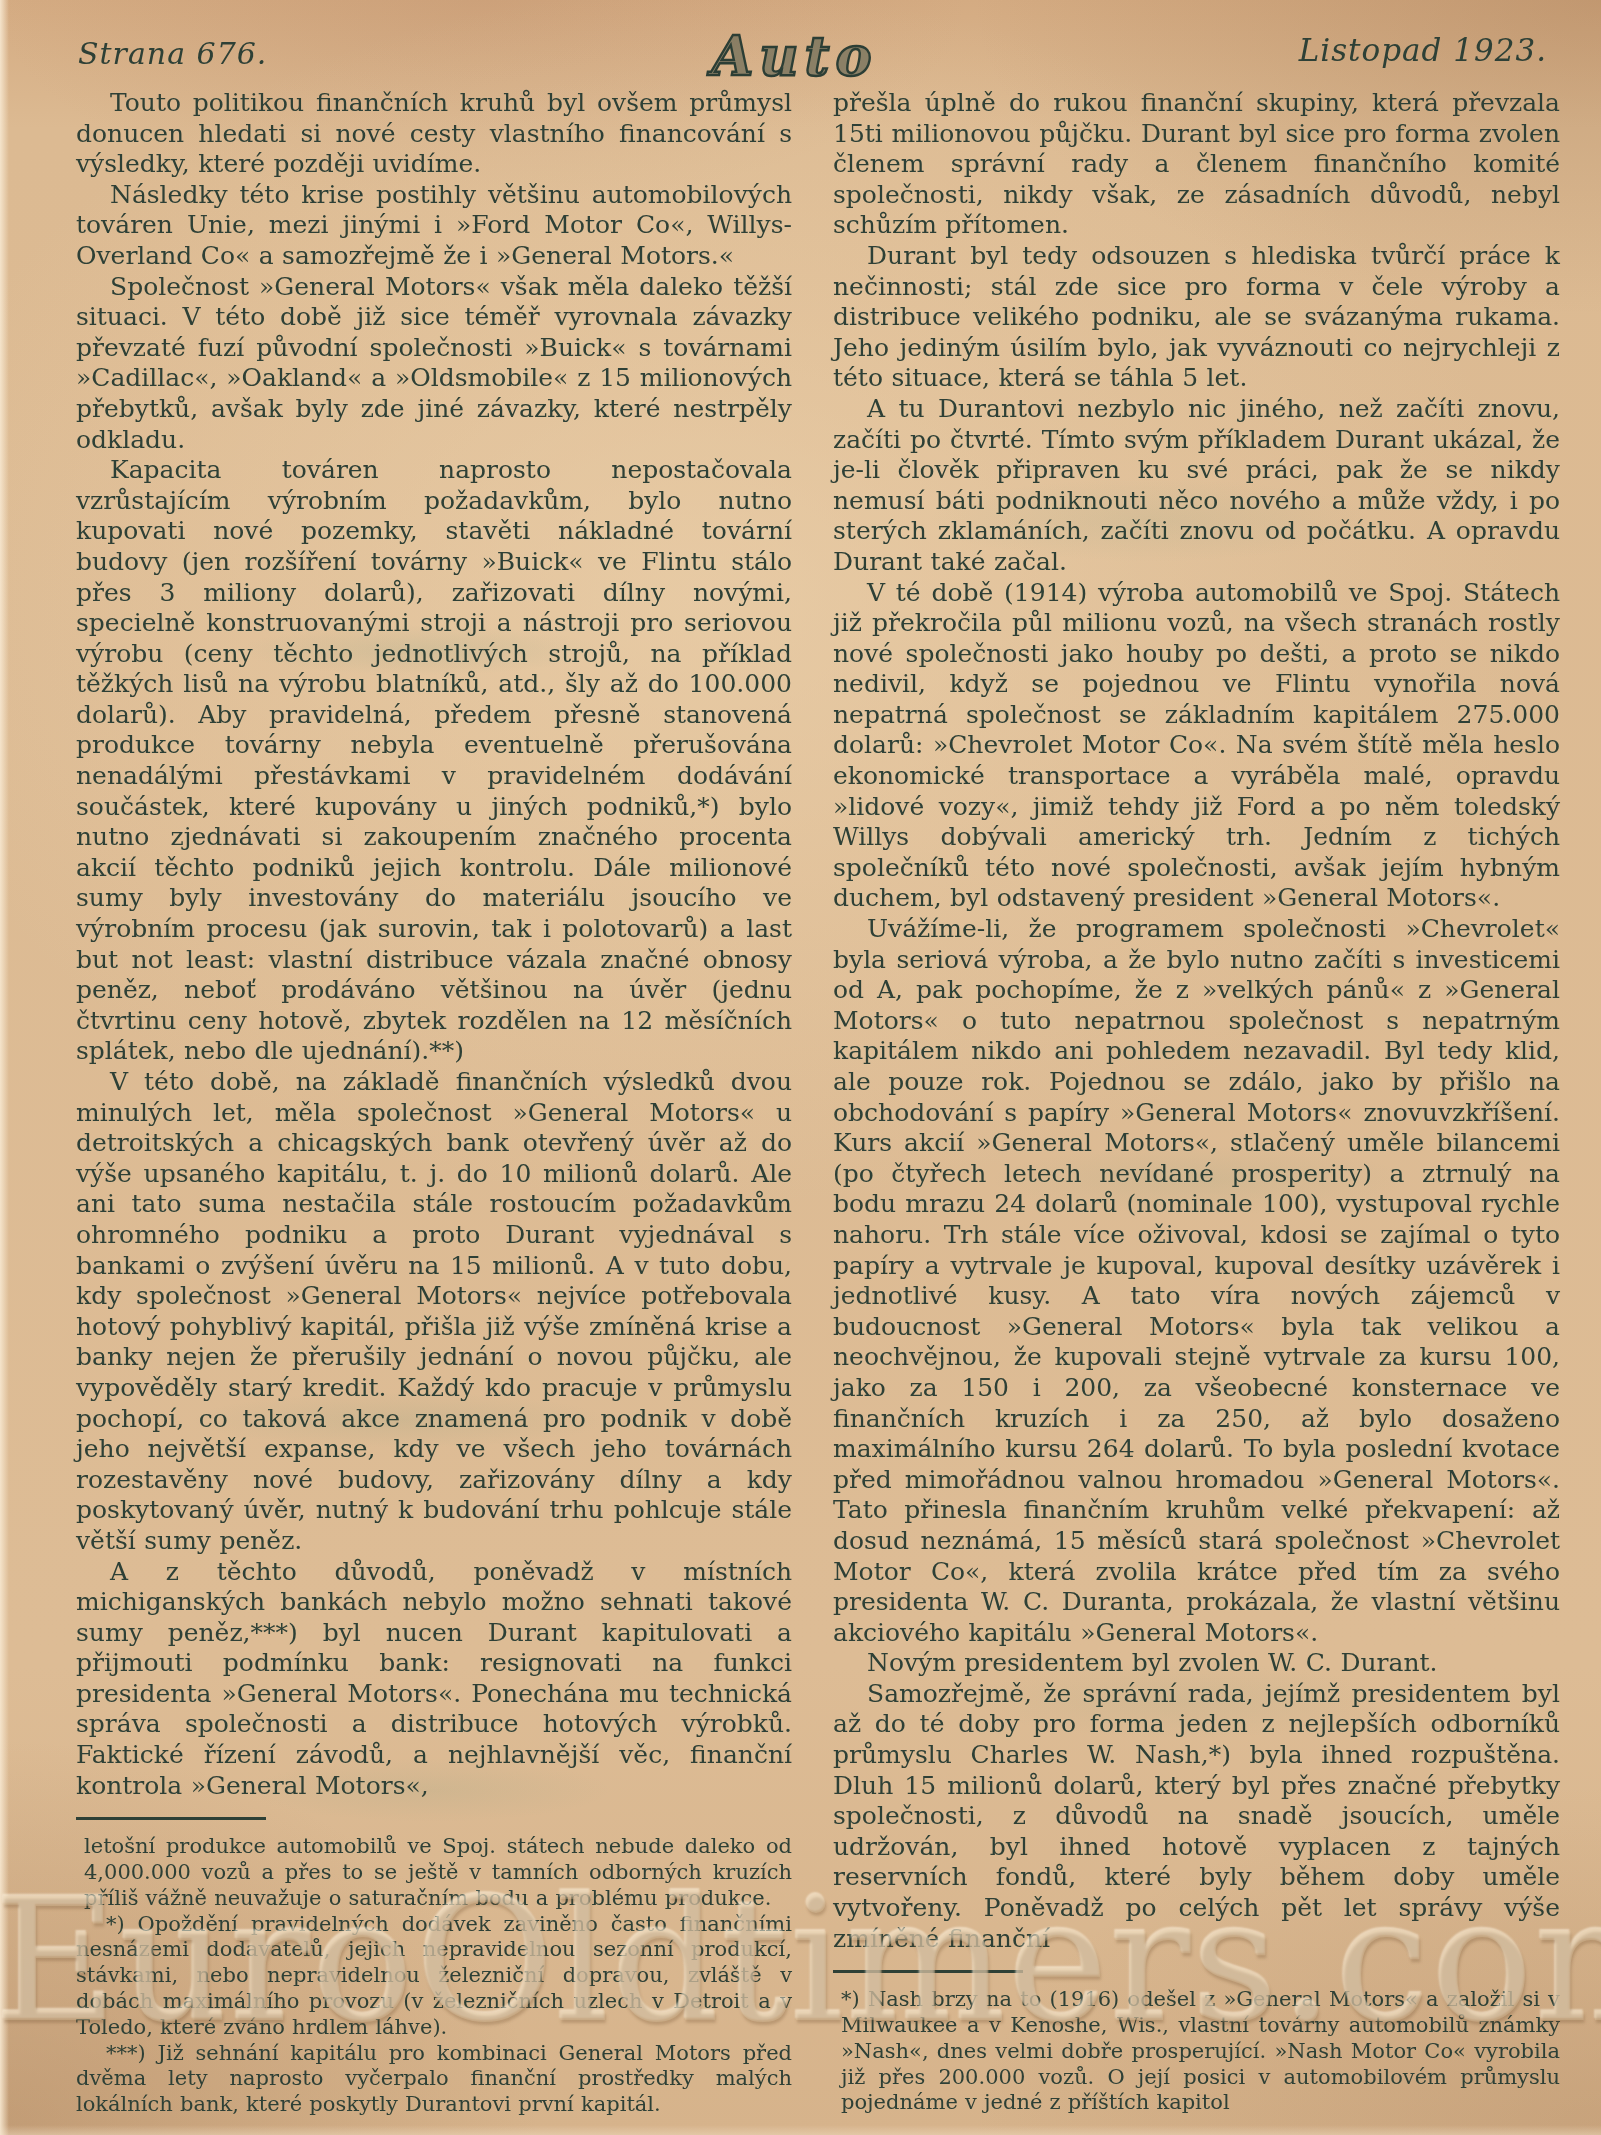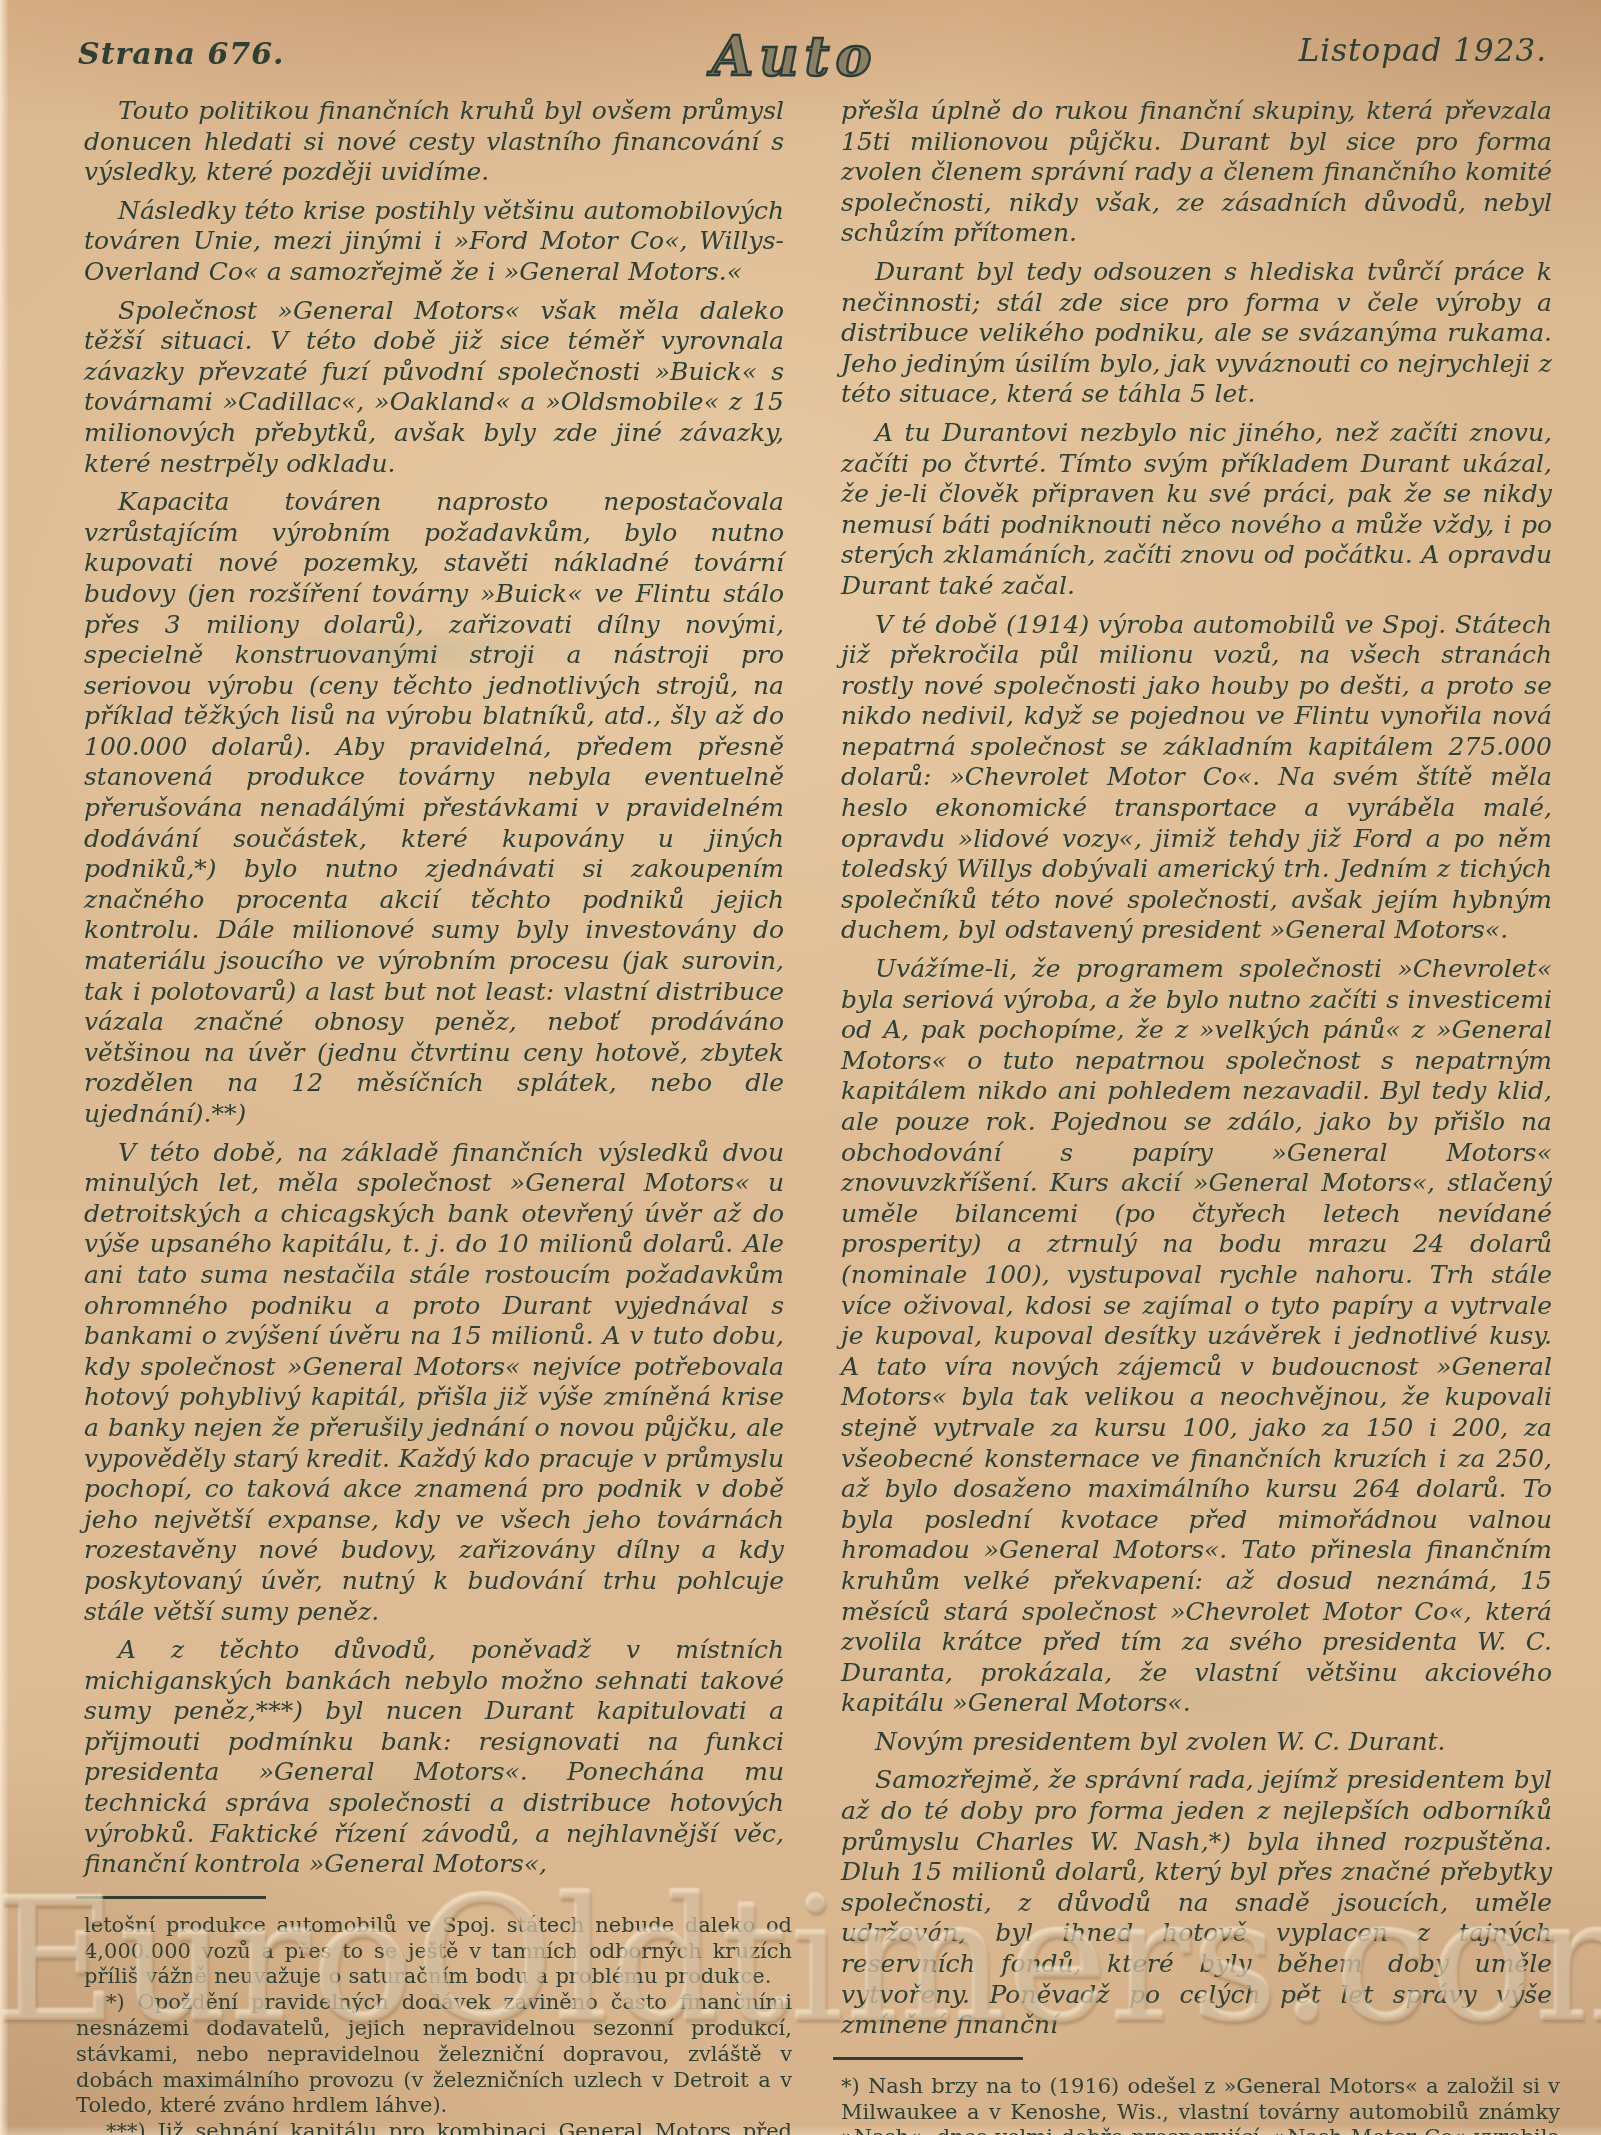--- a/index.html
+++ b/index.html
@@ -30,21 +30,21 @@
       radial-gradient(260px 36px at 420px 650px, rgba(108,148,118,0.14), rgba(108,148,118,0) 70%),
       radial-gradient(300px 40px at 400px 1420px, rgba(108,148,118,0.12), rgba(108,148,118,0) 70%),
       radial-gradient(320px 60px at 1150px 520px, rgba(108,148,118,0.10), rgba(108,148,118,0) 70%),
       radial-gradient(300px 50px at 1200px 1180px, rgba(108,148,118,0.10), rgba(108,148,118,0) 70%),
       radial-gradient(260px 46px at 430px 1790px, rgba(108,148,118,0.10), rgba(108,148,118,0) 70%),
       radial-gradient(300px 56px at 1180px 1700px, rgba(108,148,118,0.09), rgba(108,148,118,0) 70%);
   }
   .header-bar { position: absolute; top: 24px; left: 0; width: 100%; height: 70px; }
   .page-number {
     position: absolute; left: 78px; top: 12px;
-    font-size: 30px; font-style: italic; font-weight: bold; letter-spacing: 1px;
+    font-size: 30px; font-style: italic; font-weight: normal; letter-spacing: 1px;
   }
   .issue-date {
     position: absolute; right: 54px; top: 8px;
     font-size: 31px; font-style: italic; font-weight: normal; letter-spacing: 1px;
   }
   .logo {
     position: absolute; left: 0; right: 12px; top: 0; margin: 0 auto;
     width: 260px; text-align: center;
     font-size: 54px; font-style: italic; font-weight: bold; letter-spacing: 6px;
     color: #2c3e35;
@@ -58,21 +58,21 @@
   }
   .col {
     position: absolute; top: 88px;
     text-align: justify;
     font-size: 25px; line-height: 30.6px;
     hyphens: auto; -webkit-hyphens: auto;
     word-spacing: 0.5px;
   }
   .col.left  { left: 76px;  width: 716px; }
   .col.right { left: 833px; width: 727px; }
-  .para { margin: 8px; text-indent: 34px; font-style: italic; }
+  .para { margin: 0; text-indent: 34px; }
   .col.right .main-text .para:first-child { text-indent: 0; }
   .fn-rule {
     width: 190px; height: 0;
     border-top: 3px solid #2e4036;
     margin: 16px 0 14px 0;
   }
   .footnotes { font-size: 21px; line-height: 25.8px; }
   .footnote { margin: 0; text-indent: 30px; }
   .footnotes .footnote:first-child { text-indent: 0; margin-left: 8px; }
   

